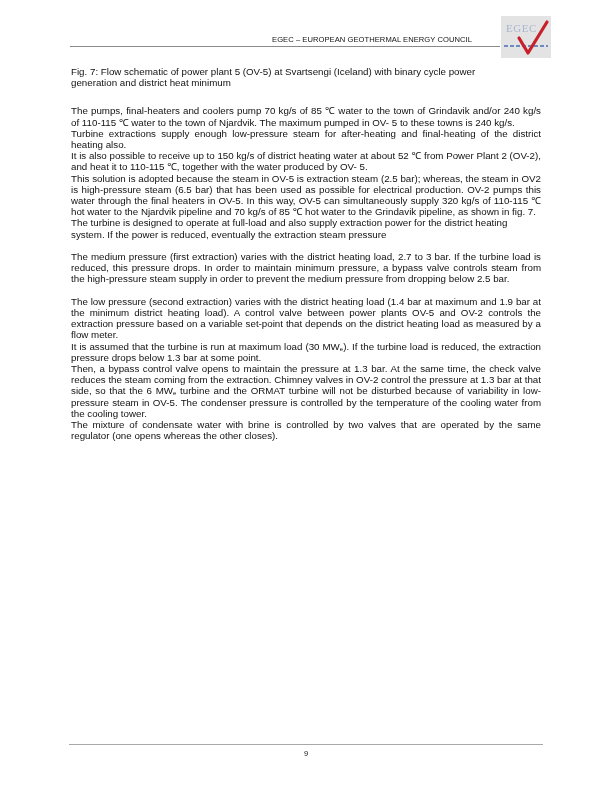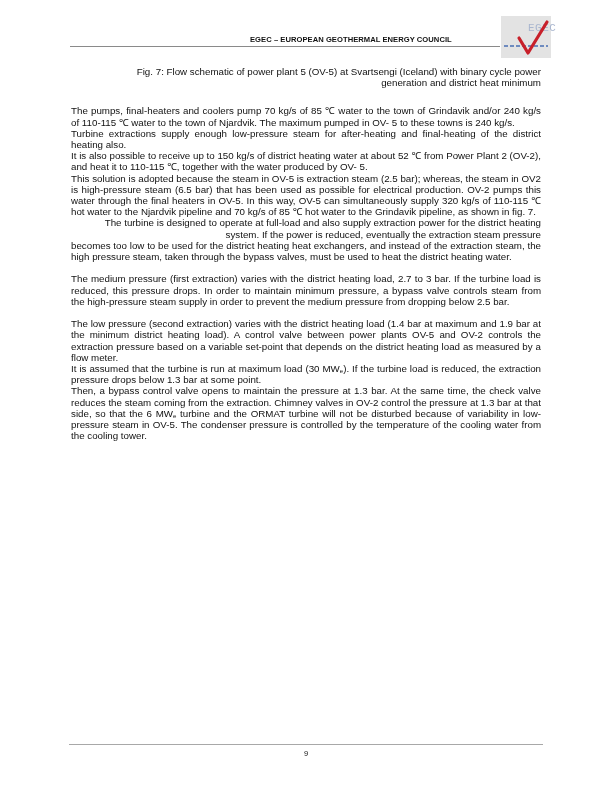--- a/index.html
+++ b/index.html
@@ -1,26 +1,26 @@
 <!DOCTYPE html>
 <html><head>
 <meta charset="utf-8">
 <style>
   html, body { margin: 0; padding: 0; background: #ffffff; }
   body { width: 612px; height: 792px; position: relative; overflow: hidden;
          font-family: "Liberation Sans", sans-serif; color: #111; }
-  .header-title { position: absolute; left: 250px; top: 35px; width: 244px; text-align: left;
-         font-size: 7.6px; font-weight: bold; letter-spacing: 0.05px; }
+  .header-title { position: absolute; left: 250px; top: 35px; width: 244px; text-align: center;
+         font-size: 7.6px; font-weight: normal; letter-spacing: 0.05px; }
   .header-rule { position: absolute; left: 70px; top: 46px; width: 430px; height: 1px; background: #8a8a8a; }
   .logo { position: absolute; left: 501px; top: 16px; width: 50px; height: 42px; background: #e3e3e3; }
-  .logo-text { position: absolute; left: 5px; top: 6px; font-size: 11px; color: #a9b6cf; letter-spacing: 0.5px; font-family: Liberation Mono, monospace; margin-left: 22px; }
+  .logo-text { position: absolute; left: 5px; top: 6px; font-size: 11px; color: #a9b6cf; letter-spacing: 0.5px; font-family: Liberation Serif, serif; }
   .logo svg { position: absolute; left: 0; top: 0; }
   .content { position: absolute; left: 71px; top: 66px; width: 470px; font-size: 9.75px; line-height: 11.2px; }
   .content p { margin: 0; text-align: justify; }
-  .content .left { text-align: right; }
+  .content .left { text-align: left; }
   .gap { height: 11.2px; }
   .footer-rule { position: absolute; left: 69px; top: 744px; width: 474px; height: 1px; background: #a8a8a8; }
   .page-num { position: absolute; left: 0; width: 612px; top: 749px; text-align: center; font-size: 7.5px; }
   sub { font-size: 6px; vertical-align: -1px; line-height: 0; }
 </style>
 </head>
 <body>
 
 <div>
   <div class="header-title">EGEC – EUROPEAN GEOTHERMAL ENERGY COUNCIL</div>
@@ -38,25 +38,25 @@
   <p class="left">
     <span>Fig. 7: Flow schematic of power plant 5 (OV-5) at Svartsengi (Iceland) with binary cycle power</span><br>
     <span>generation and district heat minimum</span>
   </p>
   <div class="gap" style="height:17px"></div>
   <p>The pumps, final-heaters and coolers pump 70 kg/s of 85 ℃ water to the town of Grindavik and/or 240 kg/s of 110-115 ℃ water to the town of Njardvik. The maximum pumped in OV- 5 to these towns is 240 kg/s.</p>
   <p>Turbine extractions supply enough low-pressure steam for after-heating and final-heating of the district heating also.</p>
   <p>It is also possible to receive up to 150 kg/s of district heating water at about 52 ℃ from Power Plant 2 (OV-2), and heat it to 110-115 ℃, together with the water produced by OV- 5.</p>
   <p>This solution is adopted because the steam in OV-5 is extraction steam (2.5 bar); whereas, the steam in OV2 is high-pressure steam (6.5 bar) that has been used as possible for electrical production. OV-2 pumps this water through the final heaters in OV-5. In this way, OV-5 can simultaneously supply 320 kg/s of 110-115 ℃ hot water to the Njardvik pipeline and 70 kg/s of 85 ℃ hot water to the Grindavik pipeline, as shown in fig. 7.</p>
   <p class="left">The turbine is designed to operate at full-load and also supply extraction power for the district heating system. If the power is reduced, eventually the extraction steam pressure</p>
-  <p>becomes too low to be used for the district heating heat exchangers, and instead of the extraction steam, the high pressure steam, taken through the bypass valves, must be used to heat the district heating water.</p>
   <div class="gap"></div>
   <p>The medium pressure (first extraction) varies with the district heating load, 2.7 to 3 bar. If the turbine load is reduced, this pressure drops. In order to maintain minimum pressure, a bypass valve controls steam from the high-pressure steam supply in order to prevent the medium pressure from dropping below 2.5 bar.</p>
   <div class="gap"></div>
   <p>The low pressure (second extraction) varies with the district heating load (1.4 bar at maximum and 1.9 bar at the minimum district heating load). A control valve between power plants OV-5 and OV-2 controls the extraction pressure based on a variable set-point that depends on the district heating load as measured by a flow meter.</p>
   <p><span>It is assumed that the turbine is run at maximum load (30 MW</span><sub>e</sub><span>). If the turbine load is reduced, the extraction pressure drops below 1.3 bar at some point.</span></p>
   <p><span>Then, a bypass control valve opens to maintain the pressure at 1.3 bar. At the same time, the check valve reduces the steam coming from the extraction. Chimney valves in OV-2 control the pressure at 1.3 bar at that side, so that the 6 MW</span><sub>e</sub><span> turbine and the ORMAT turbine will not be disturbed because of variability in low-pressure steam in OV-5. The condenser pressure is controlled by the temperature of the cooling water from the cooling tower.</span></p>
+  <p>The mixture of condensate water with brine is controlled by two valves that are operated by the same regulator (one opens whereas the other closes).</p>
 </div>
 
 <div>
   <div class="footer-rule"></div>
   <div class="page-num">9</div>
 </div>
 
 </body></html>

